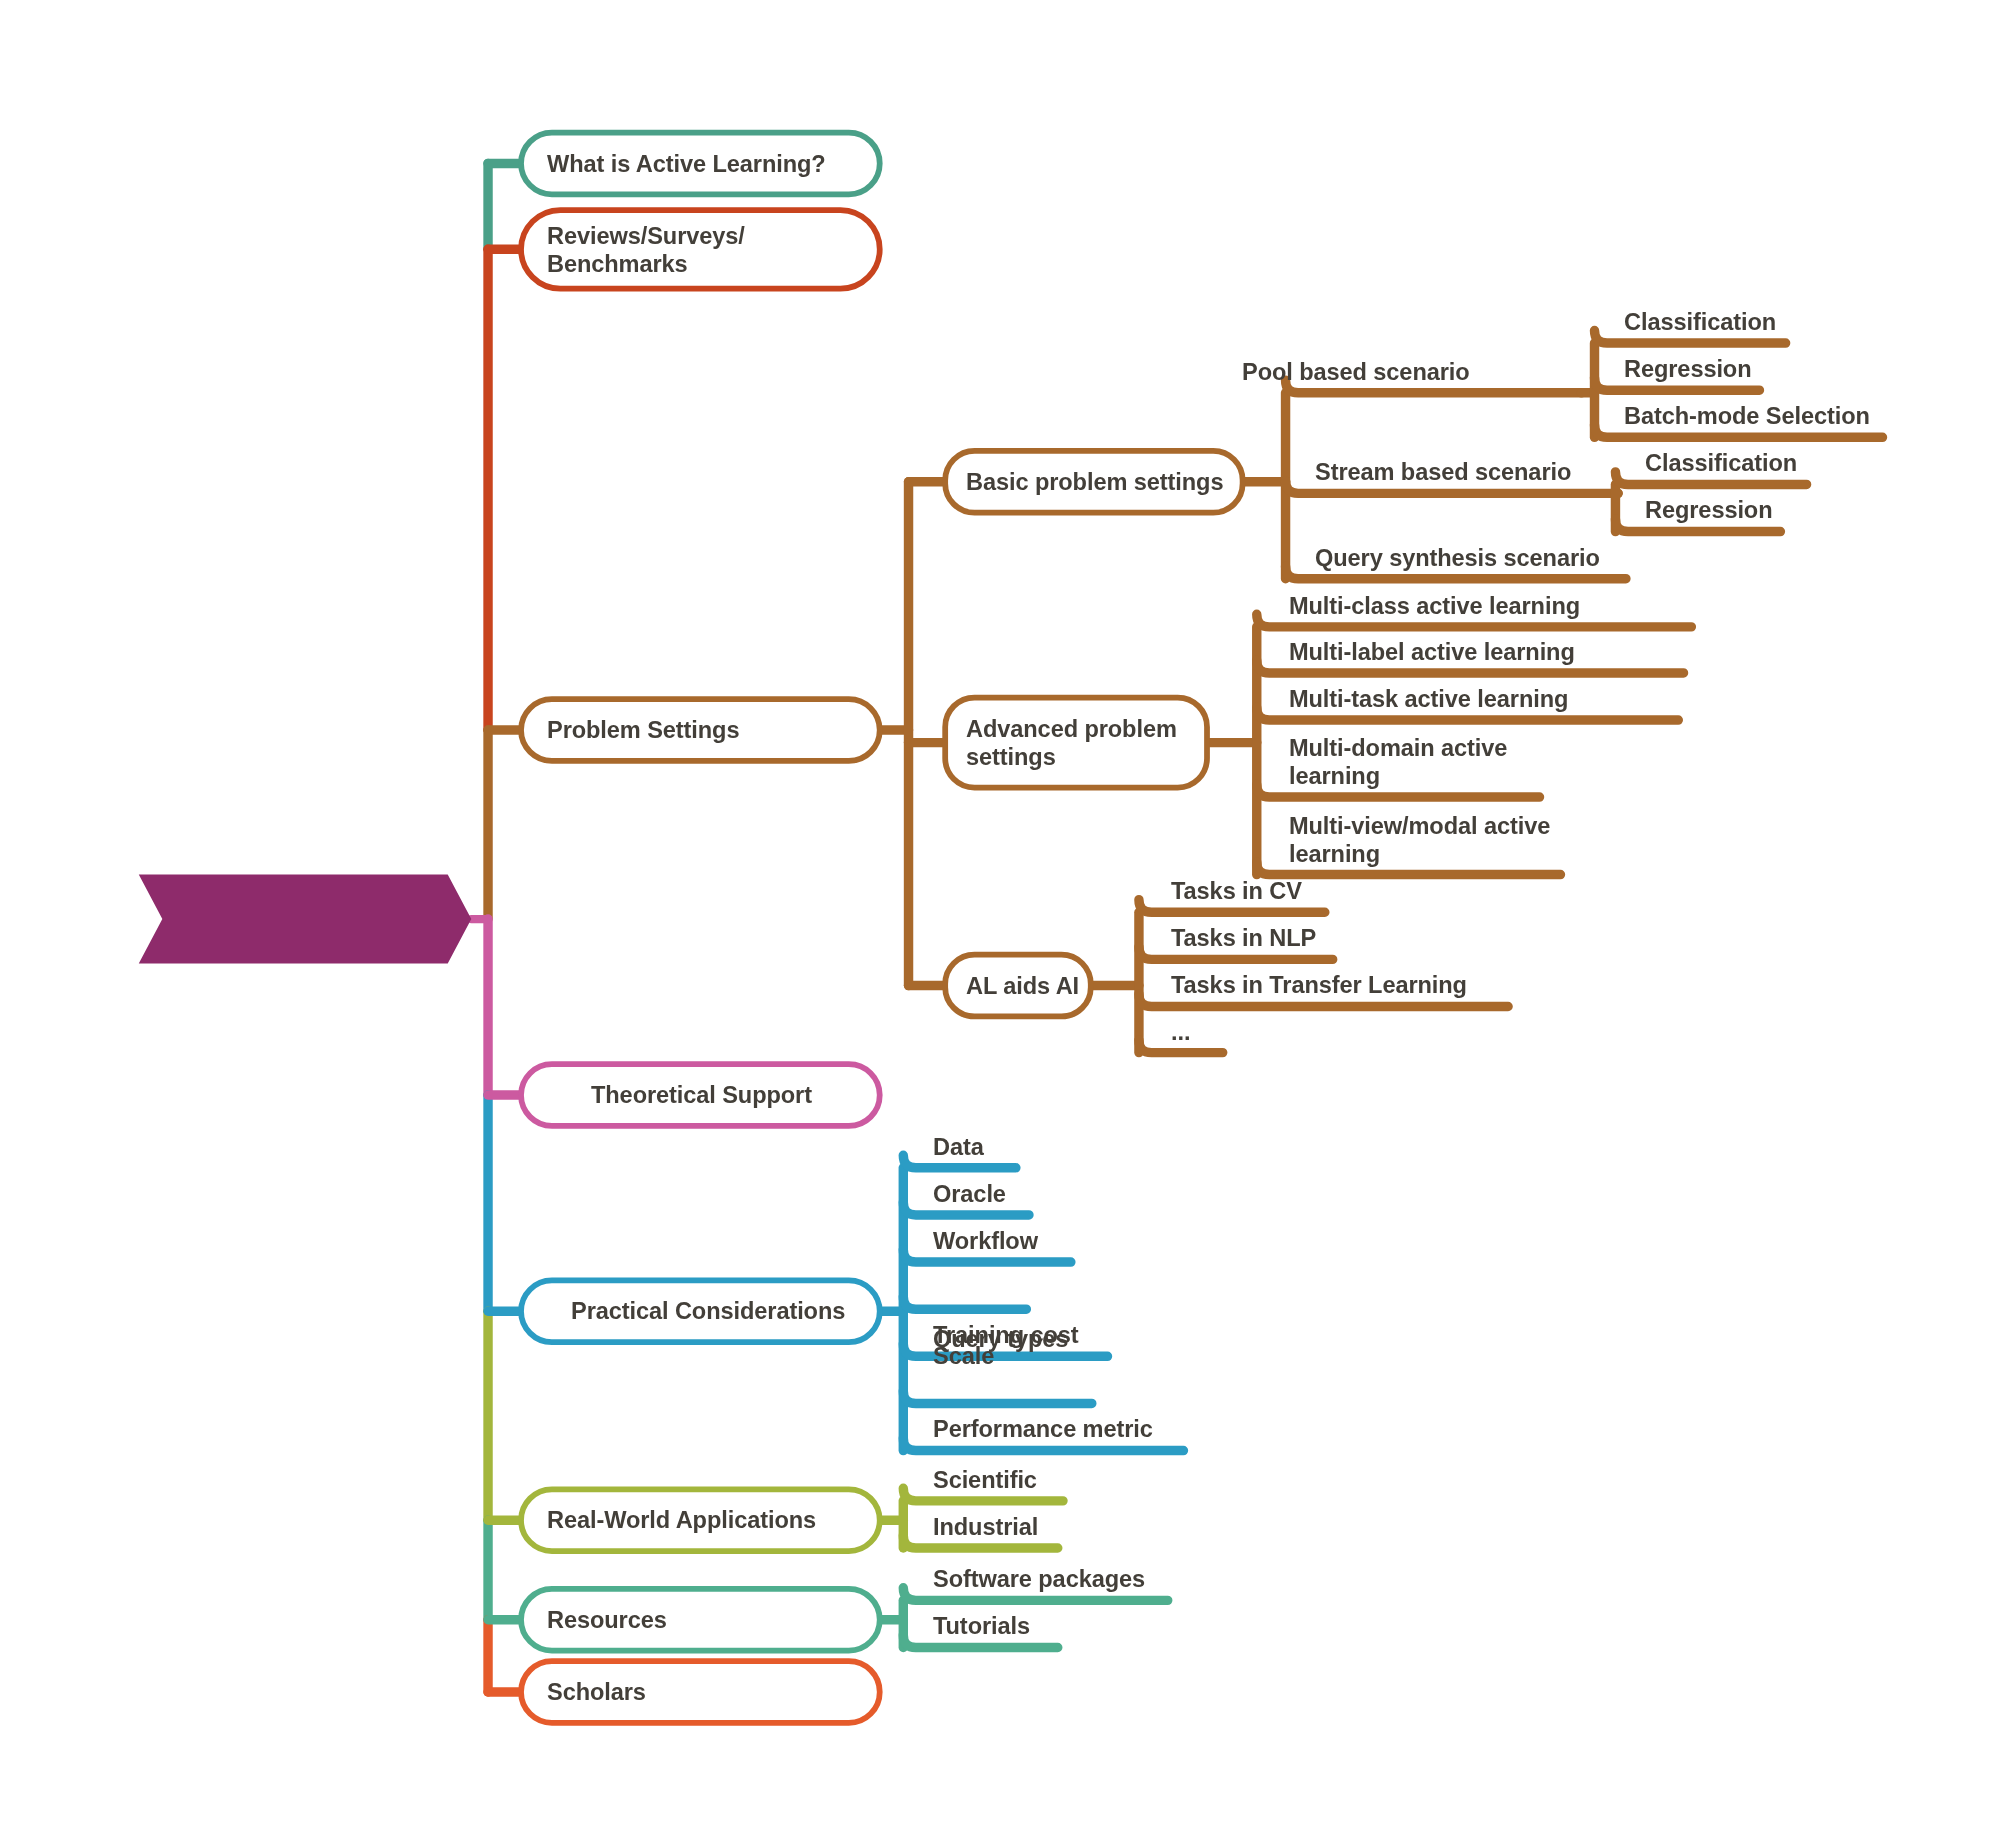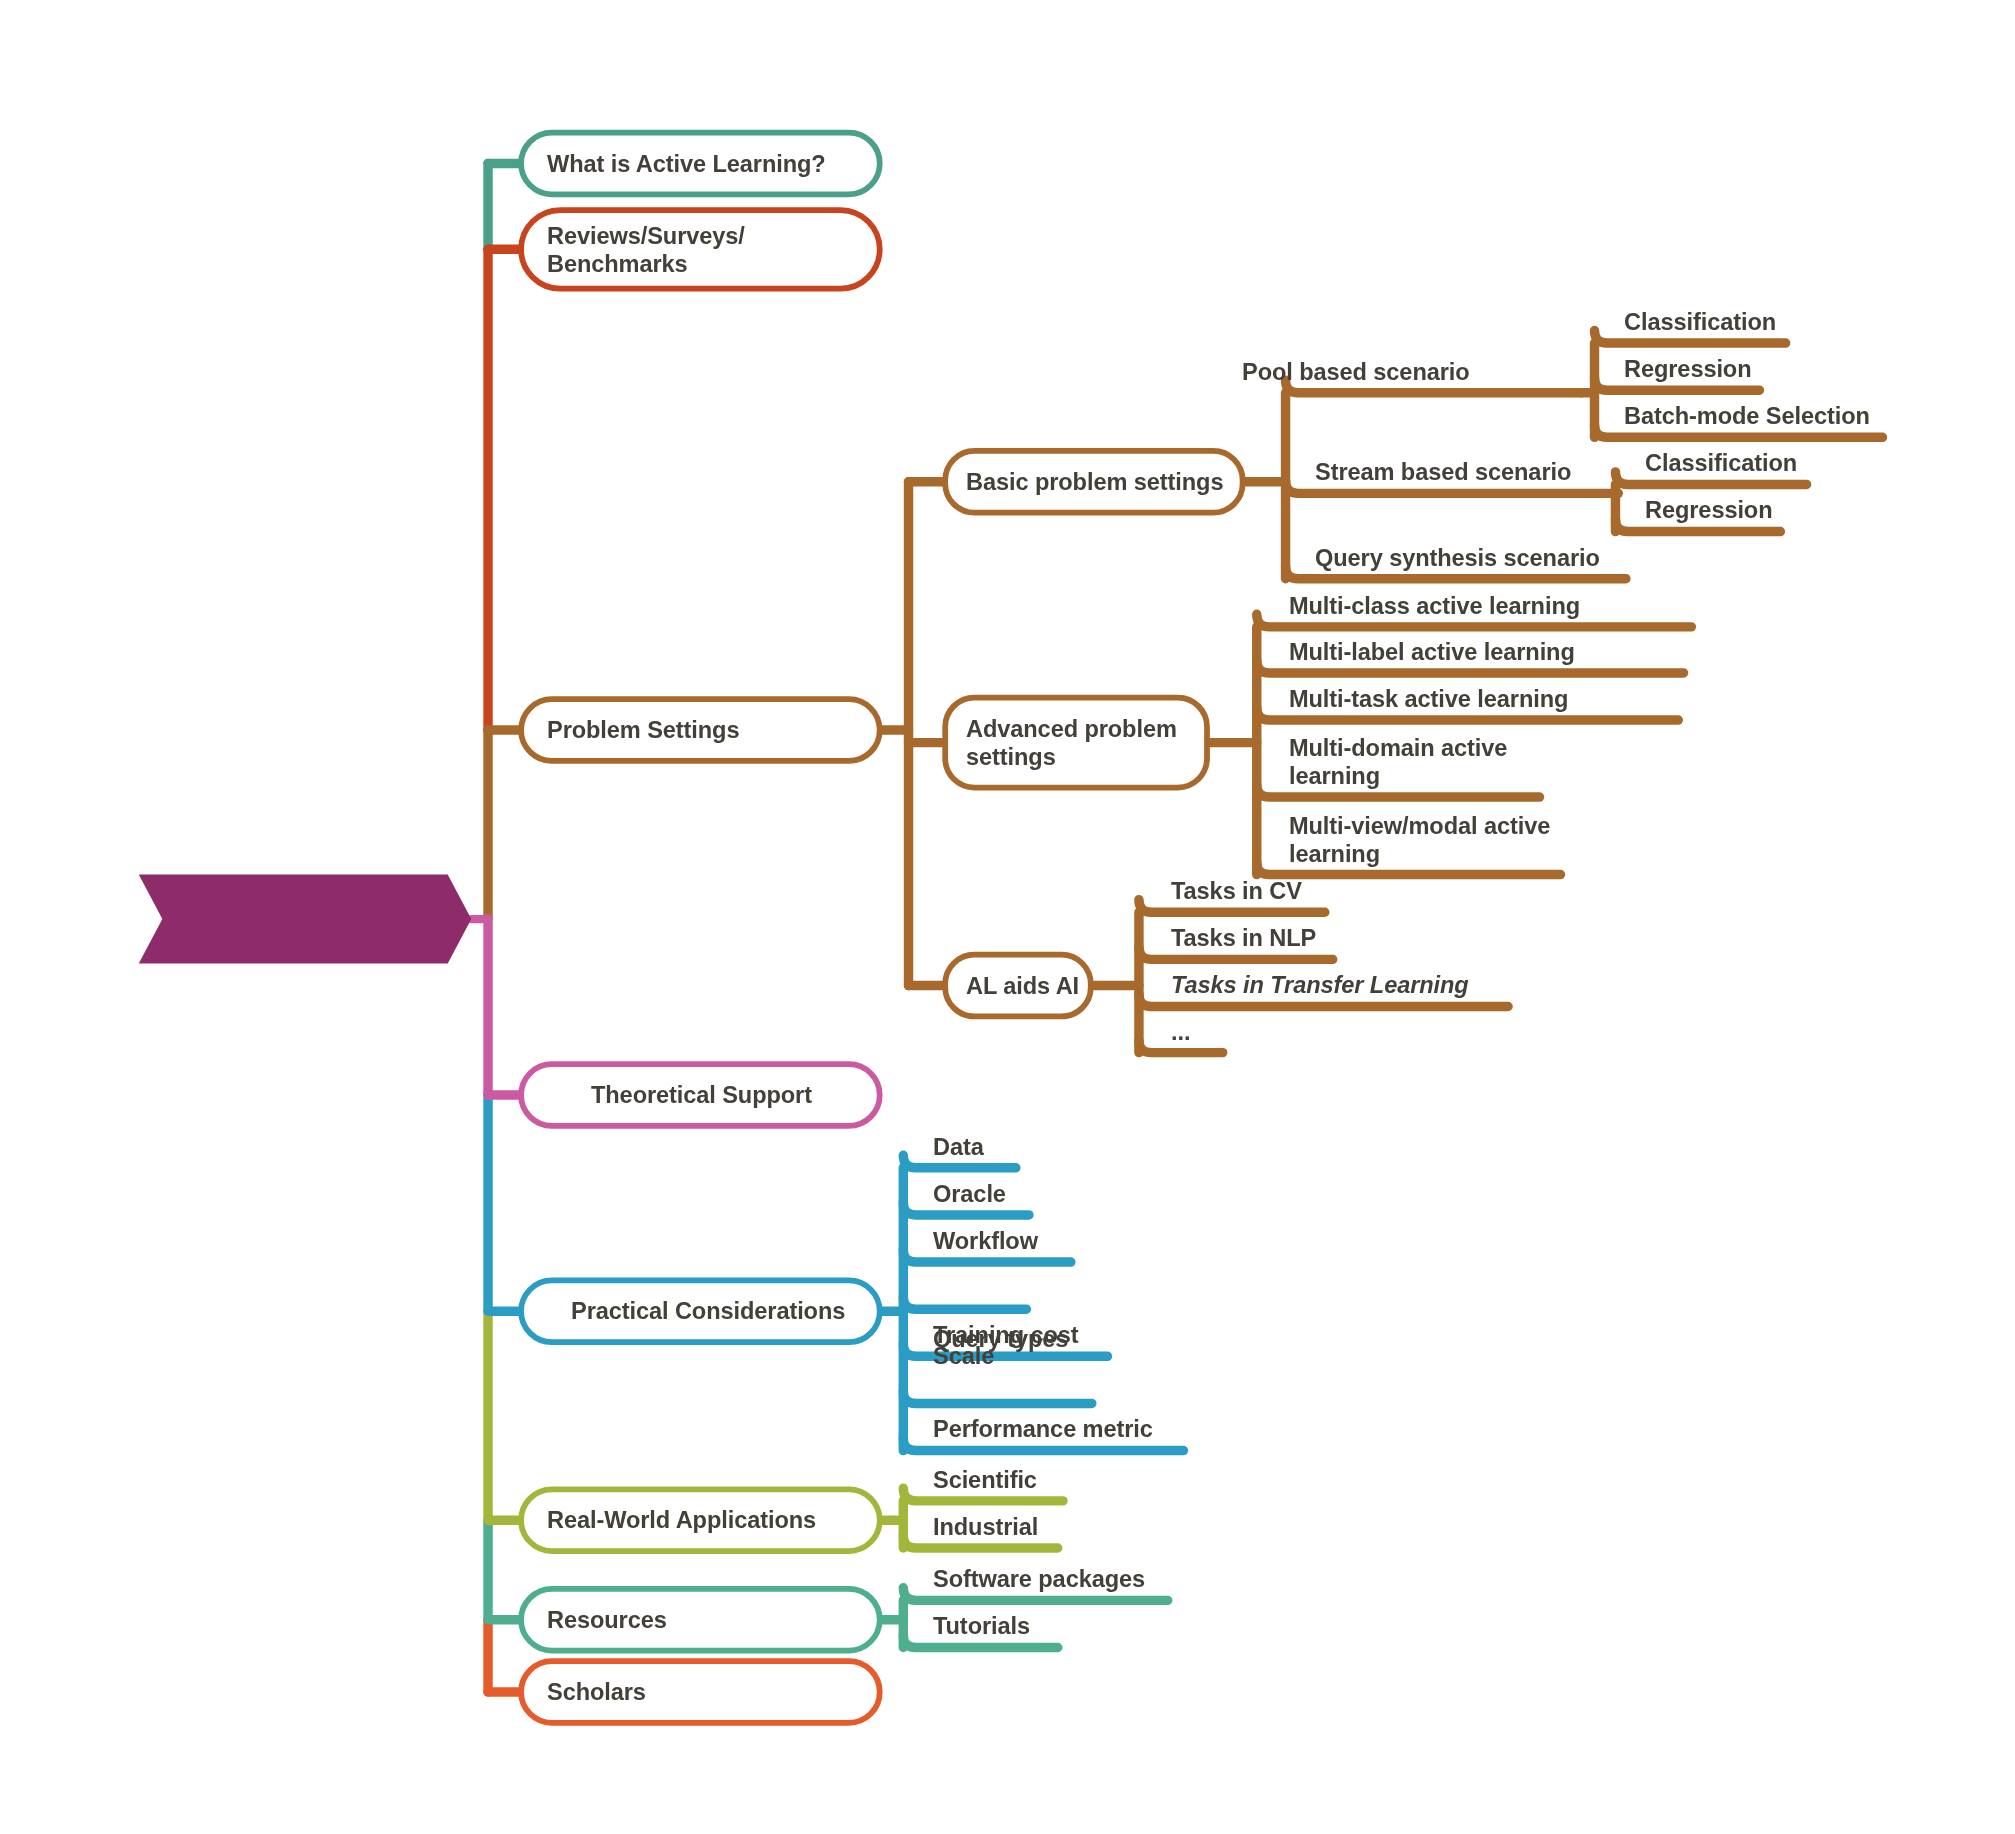--- a/index.html
+++ b/index.html
@@ -142,21 +142,21 @@
       <div class="nodetext n3" style="left: 1645px; top: 497px;">Regression</div>
       <div class="nodetext n3" style="left: 1289px; top: 593px;">Multi-class active learning</div>
       <div class="nodetext n3" style="left: 1289px; top: 639px;">Multi-label active learning</div>
       <div class="nodetext n3" style="left: 1289px; top: 686px;">Multi-task active learning</div>
       <div class="nodetext n3" style="left: 1289px; top: 735px;">Multi-domain active
 learning</div>
       <div class="nodetext n3" style="left: 1289px; top: 813px;">Multi-view/modal active
 learning</div>
       <div class="nodetext n3" style="left: 1171px; top: 878px;">Tasks in CV</div>
       <div class="nodetext n3" style="left: 1171px; top: 925px;">Tasks in NLP</div>
-      <div class="nodetext n3" style="left: 1171px; top: 972px; font-style: italic;">Tasks in Transfer Learning</div>
+      <div class="nodetext n3" style="left: 1171px; top: 972px;">Tasks in Transfer Learning</div>
       <div class="nodetext n3" style="left: 1171px; top: 1019px;">...</div>
       <div class="nodetext n3" style="left: 933px; top: 1134px;">Data</div>
       <div class="nodetext n3" style="left: 933px; top: 1181px;">Oracle</div>
       <div class="nodetext n3" style="left: 933px; top: 1228px;">Workflow</div>
       <div class="nodetext n3" style="left: 933px; top: 1343px;">Scale</div>
       <div class="nodetext n3" style="left: 933px; top: 1322px;">Training cost</div>
       <div class="nodetext n3" style="left: 933px; top: 1326px;">Query types</div>
       <div class="nodetext n3" style="left: 933px; top: 1416px;">Performance metric</div>
       <div class="nodetext n3" style="left: 933px; top: 1467px;">Scientific</div>
       <div class="nodetext n3" style="left: 933px; top: 1514px;">Industrial</div>

